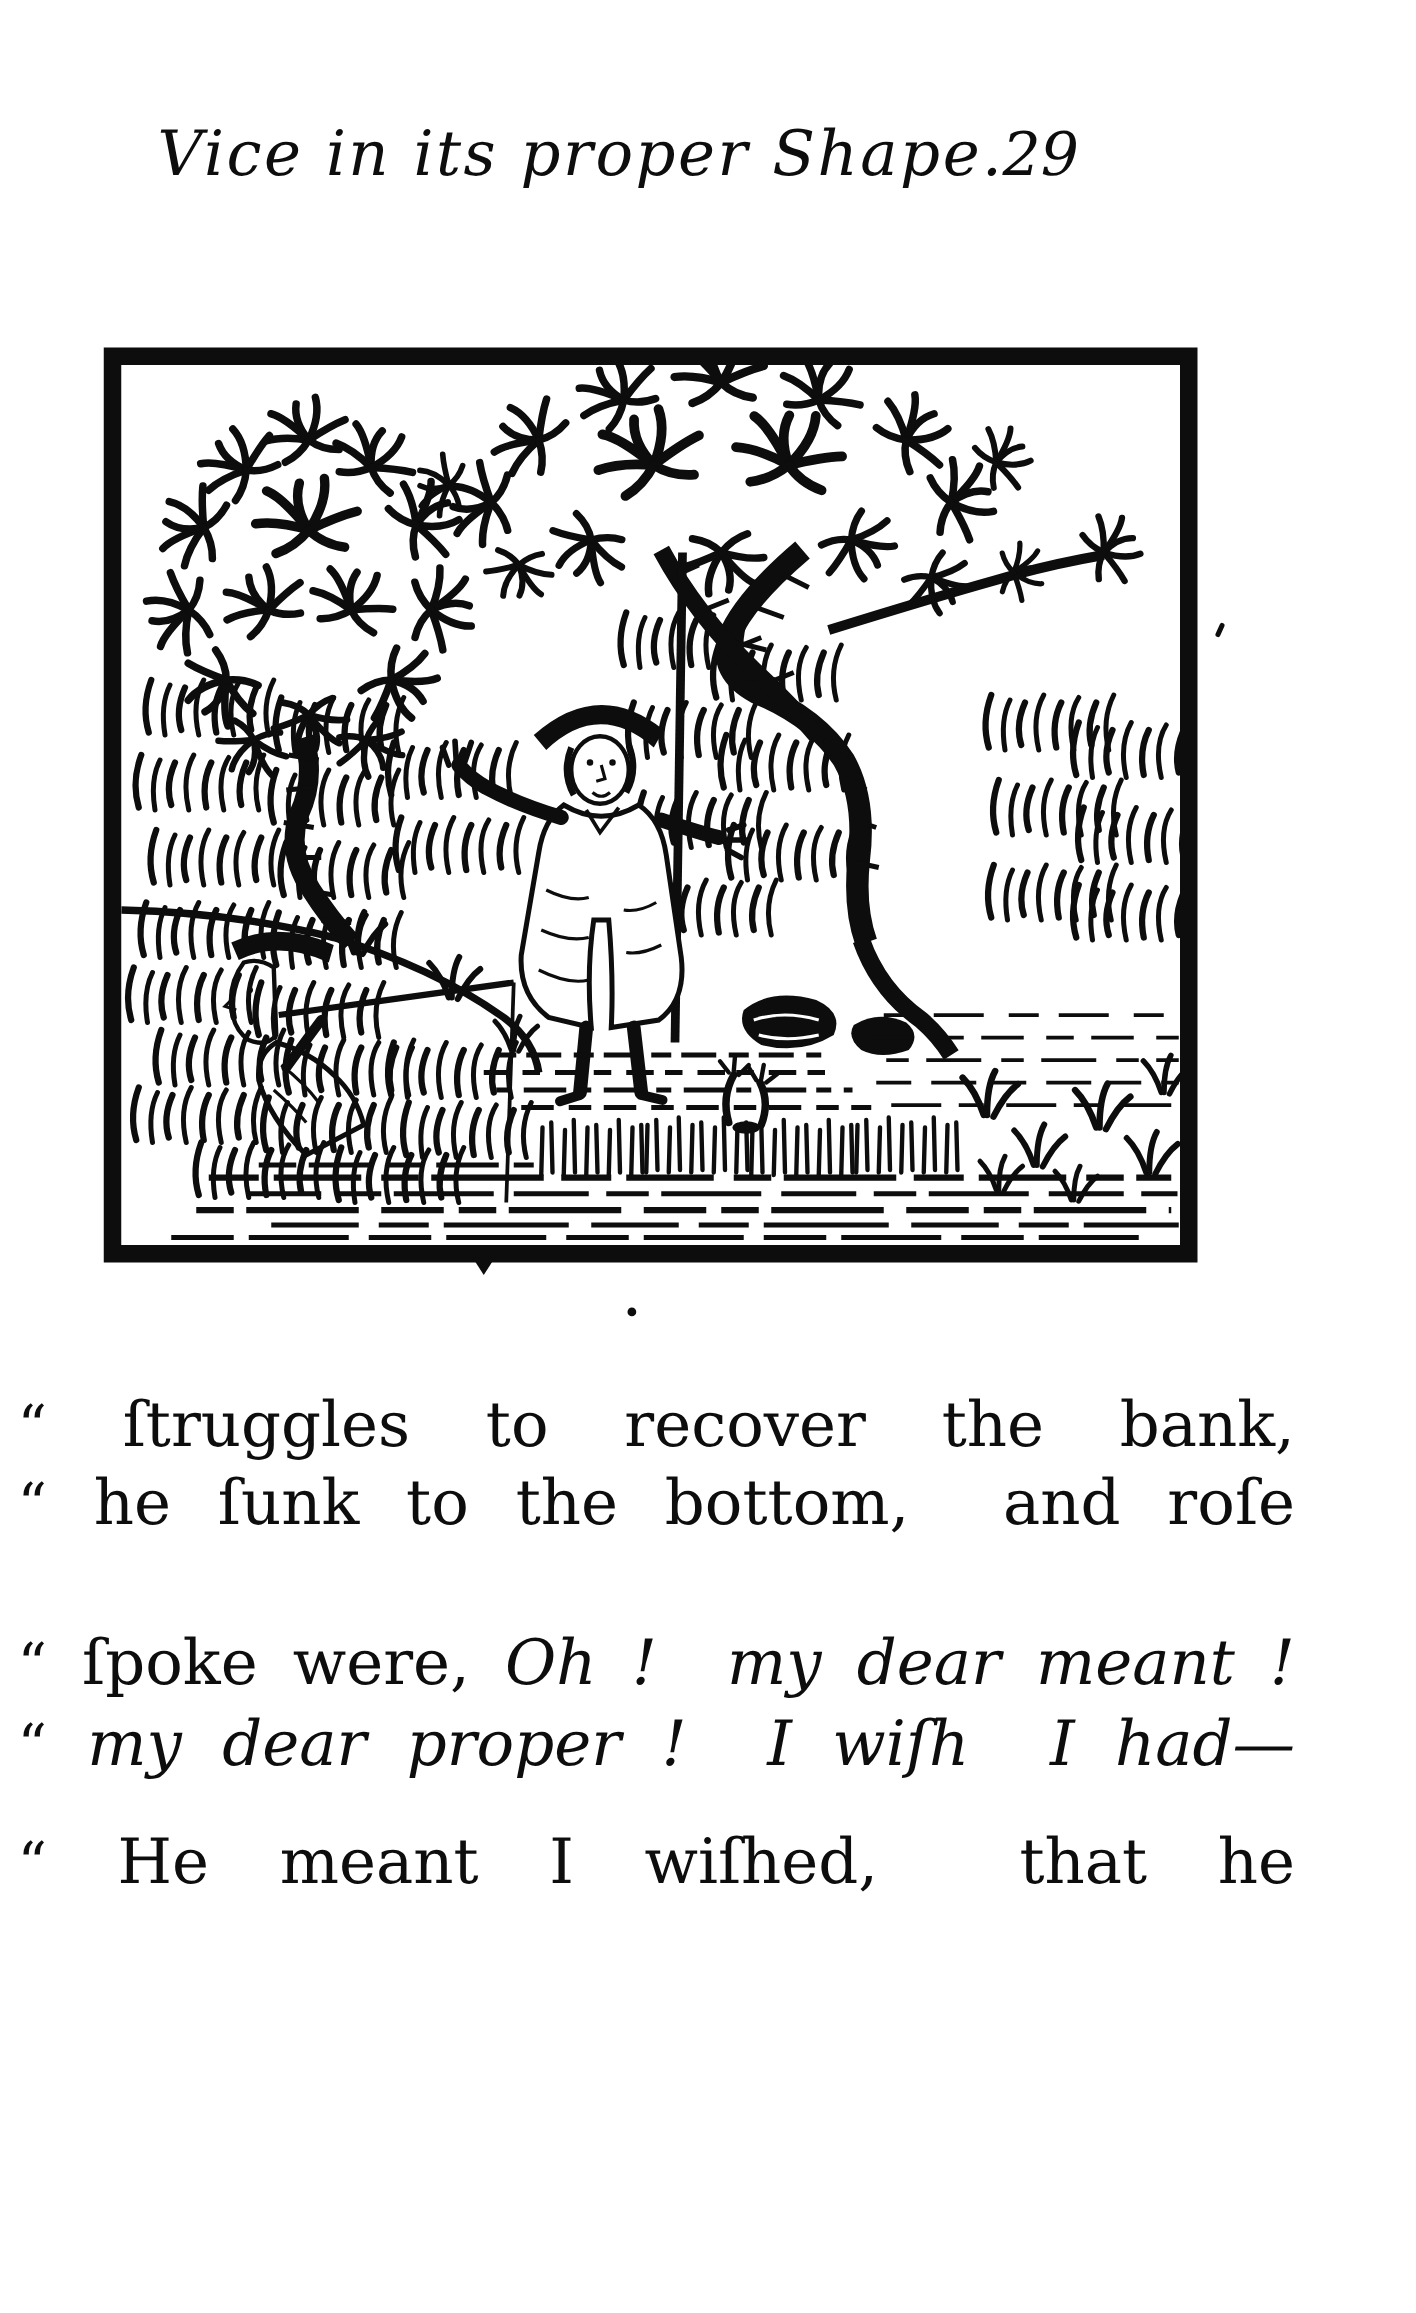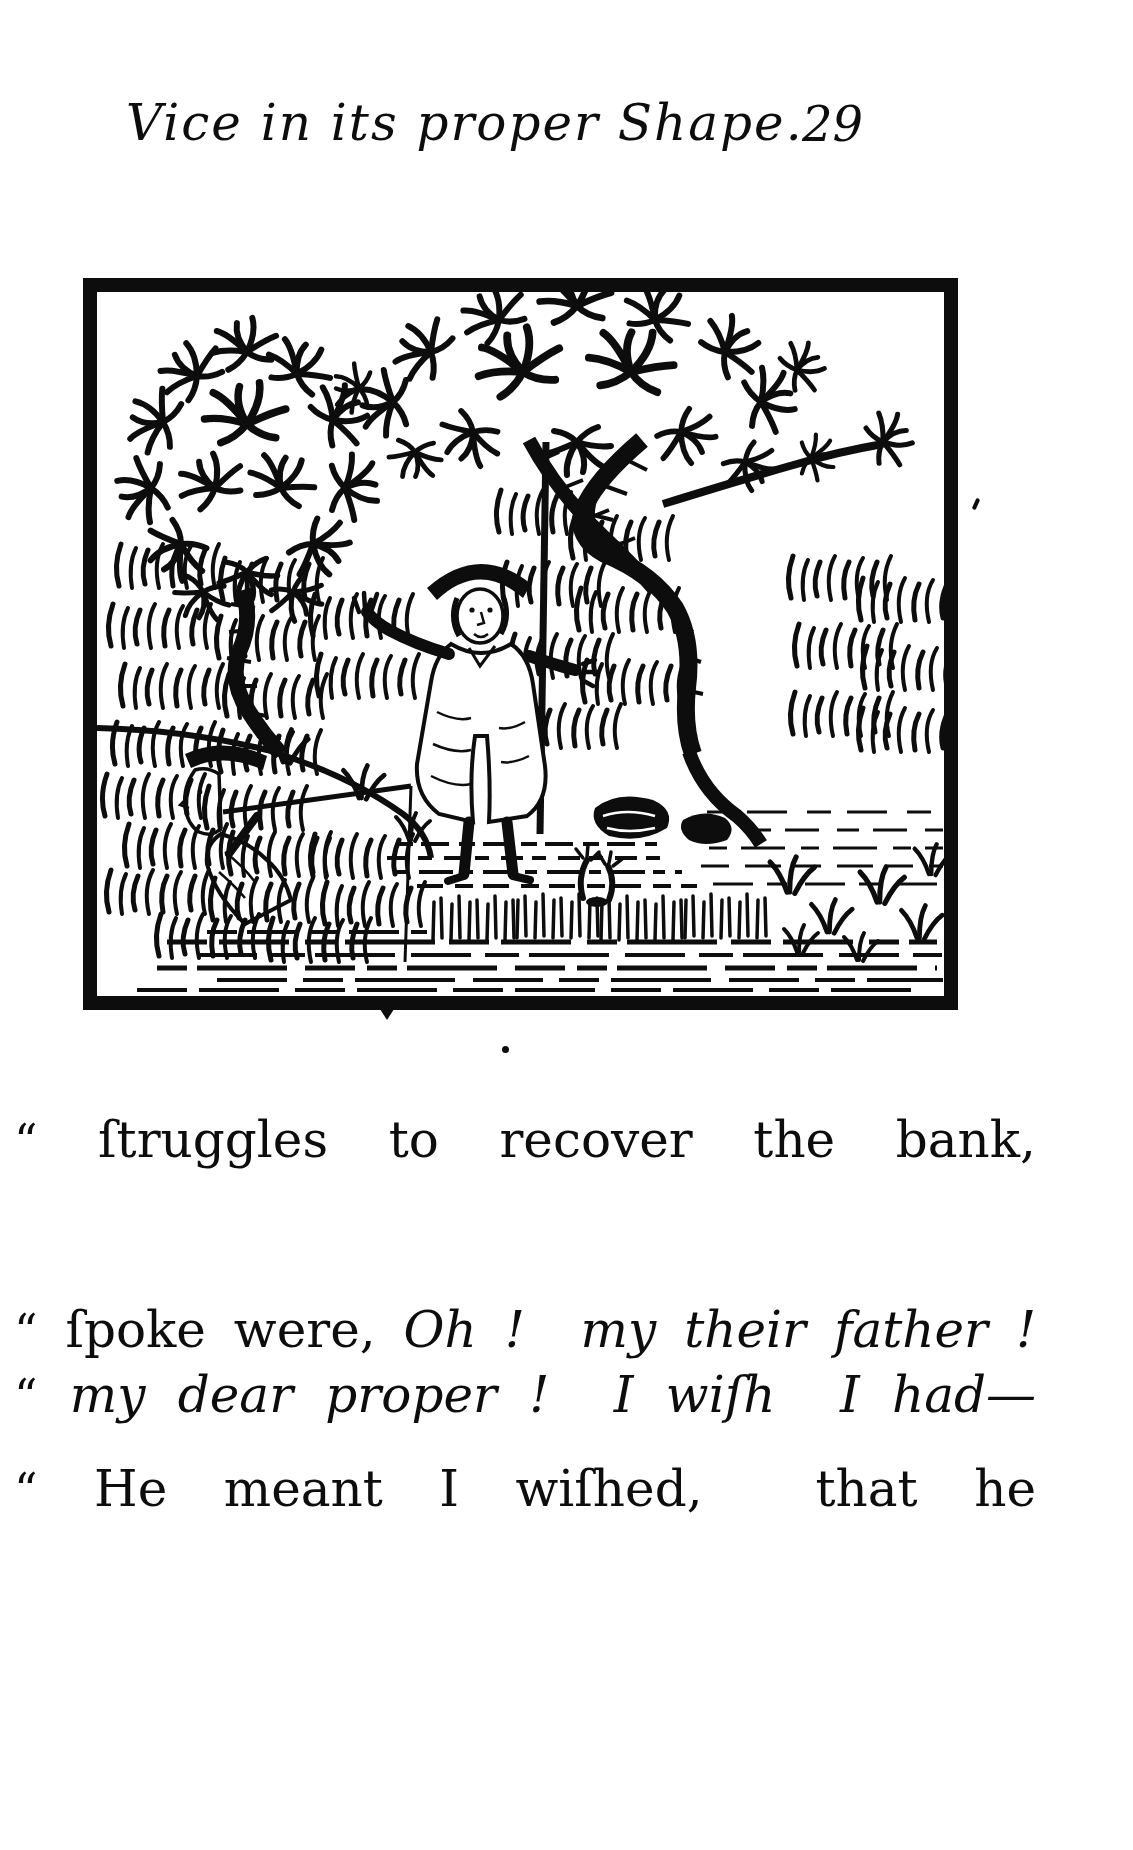--- a/index.html
+++ b/index.html
@@ -271,21 +271,22 @@
           <use href="#tuft" transform="translate(820 646) scale(1.2)"></use>
         <use href="#tuft" transform="translate(700 660)"></use>
           <use href="#tuft" transform="translate(760 668)"></use>
         <use href="#tuft" transform="translate(832 582) scale(1.1)"></use>
       </g>
     </svg>
   </div>
   <div class="frame-notch"></div>
 
   <p class="line l1"><span class="q">“</span> <span class="seg">ſtruggles to recover the bank,</span></p>
-  <p class="line l4"><span class="q">“</span> <span class="seg">ſpoke were, </span><span class="seg it">Oh !  my their father !</span></p>
+  <p class="line l2"><span class="q">“</span> <span class="seg">he ſunk to the bottom,  and roſe</span></p>
+  <p class="line l4"><span class="q">“</span> <span class="seg">ſpoke were, </span><span class="seg it">Oh !  my dear meant !</span></p>
   <p class="line l5"><span class="q">“</span> <span class="seg it">my dear proper !  I wiſh  I had—</span></p>
   <p class="line l6"><span class="q">“</span> <span class="seg">He meant I wiſhed,  that he</span></p>
 
   <p class="catchword"><span class="q">“</span><span>good</span></p>
 
   <div class="speck" style="left:502px;top:1046px;width:7px;height:7px;"></div>
   <div class="speck tick" style="left:584px;top:1604px;width:5px;height:16px;"></div>
   <div class="speck tick" style="left:974px;top:498px;width:4px;height:12px;"></div>
   <div class="speck" style="left:659px;top:1787px;width:5px;height:6px;"></div>
 

